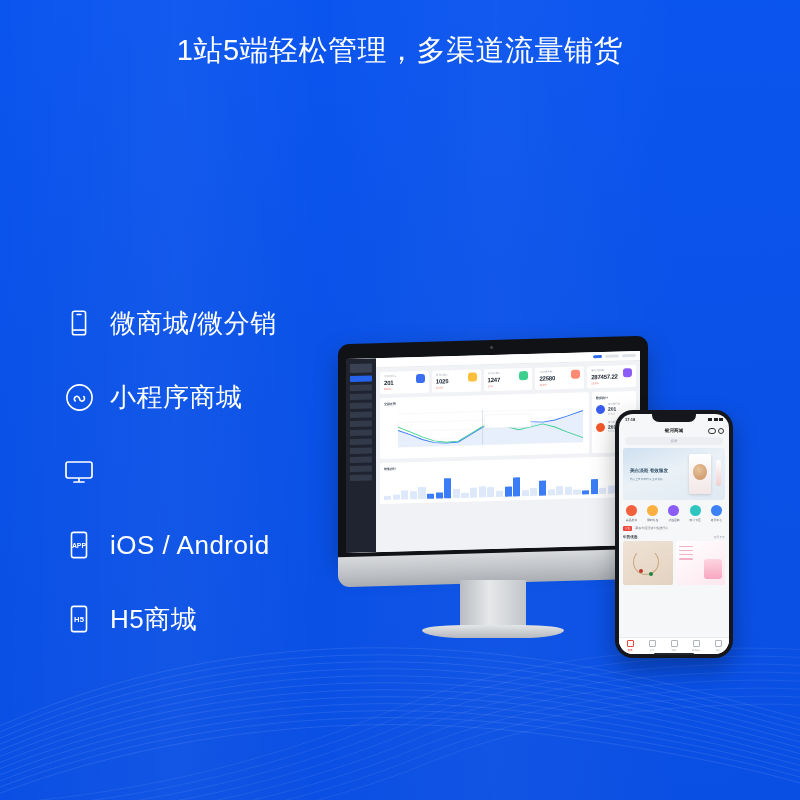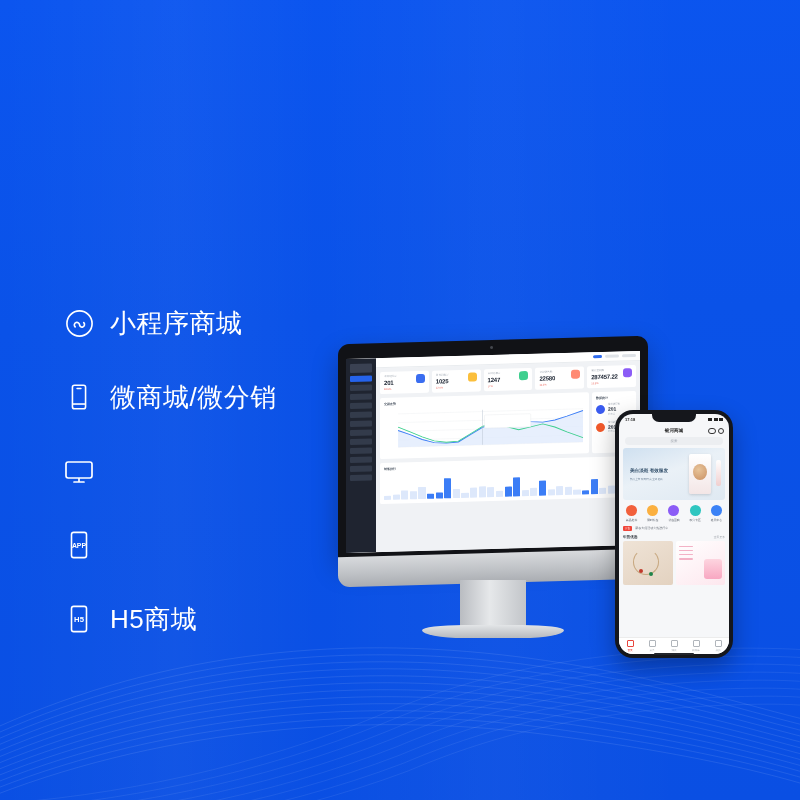--- a/index.html
+++ b/index.html
@@ -225,62 +225,64 @@
     <path d="M-20,202 C120,196 264,166 388,116 C478,78 568,56 708,50 C768,48 800,50 820,52"></path>
     <path d="M-20,208 C120,203 266,174 392,124 C482,86 572,64 712,58 C772,56 800,58 820,60"></path>
     <path d="M-20,214 C120,210 268,182 396,132 C486,94 576,72 716,66 C776,64 800,66 820,68"></path>
     <path d="M-20,220 C120,217 270,190 400,140 C490,102 580,80 720,74 C780,72 800,74 820,76"></path>
     <path d="M-20,226 C120,224 272,198 404,148 C494,110 584,88 724,82 C784,80 800,82 820,84"></path>
     <path d="M-20,232 C120,231 274,206 408,156 C498,118 588,96 728,90 C788,88 800,90 820,92"></path>
   </g>
 </svg>
 
 <div class="hero">
+  <div id="subtitle">1站5端轻松管理，多渠道流量铺货</div>
 </div>
 
 <div id="feature-list">
-
-  <div class="feature-row">
-    <span class="feature-icon">
-      <svg width="31" height="31" viewBox="0 0 32 32" fill="none" stroke="#fff" stroke-width="1.7">
-        <circle cx="16" cy="16" r="13"></circle>
-        <path d="M11.5 19.5 C10 18 10.6 15.6 12.4 15 C14.2 14.4 15.8 15.8 16 17.2 C16.2 18.8 17.6 20.2 19.4 19.6 C21.2 19 21.8 16.6 20.4 15.1" stroke-linecap="round"></path>
-      </svg>
-    </span>
-    <span class="feature-label">小程序商城</span>
-  </div>
 
   <div class="feature-row">
     <span class="feature-icon">
       <svg width="30" height="30" viewBox="0 0 32 32" fill="none" stroke="#fff" stroke-width="1.7">
         <rect x="9" y="3.5" width="14" height="25" rx="2.2"></rect>
         <line x1="14" y1="7" x2="18" y2="7" stroke-linecap="round"></line>
         <line x1="9" y1="23.5" x2="23" y2="23.5"></line>
       </svg>
     </span>
     <span class="feature-label">微商城/微分销</span>
   </div>
 
   <div class="feature-row">
     <span class="feature-icon">
+      <svg width="31" height="31" viewBox="0 0 32 32" fill="none" stroke="#fff" stroke-width="1.7">
+        <circle cx="16" cy="16" r="13"></circle>
+        <path d="M11.5 19.5 C10 18 10.6 15.6 12.4 15 C14.2 14.4 15.8 15.8 16 17.2 C16.2 18.8 17.6 20.2 19.4 19.6 C21.2 19 21.8 16.6 20.4 15.1" stroke-linecap="round"></path>
+      </svg>
+    </span>
+    <span class="feature-label">小程序商城</span>
+  </div>
+
+  <div class="feature-row">
+    <span class="feature-icon">
       <svg width="32" height="32" viewBox="0 0 32 32" fill="none" stroke="#fff" stroke-width="1.7">
         <rect x="3" y="7" width="26" height="16" rx="2.2"></rect>
         <line x1="11" y1="27" x2="21" y2="27" stroke-linecap="round"></line>
         <line x1="16" y1="23" x2="16" y2="27"></line>
       </svg>
     </span>
   </div>
 
   <div class="feature-row">
     <span class="feature-icon">
       <svg width="30" height="30" viewBox="0 0 32 32" fill="none" stroke="#fff" stroke-width="1.7">
         <rect x="8" y="2.5" width="16" height="27" rx="2.4"></rect>
         <text x="16" y="19.4" font-family="Liberation Sans, sans-serif" font-size="7.4" font-weight="bold" fill="#fff" stroke="none" text-anchor="middle">APP</text>
       </svg>
     </span>
+    <span class="feature-label">iOS / Android</span>
   </div>
 
   <div class="feature-row">
     <span class="feature-icon">
       <svg width="30" height="30" viewBox="0 0 32 32" fill="none" stroke="#fff" stroke-width="1.7">
         <rect x="8" y="2.5" width="16" height="27" rx="2.4"></rect>
         <text x="16" y="19.6" font-family="Liberation Sans, sans-serif" font-size="8.2" font-weight="bold" fill="#fff" stroke="none" text-anchor="middle">H5</text>
       </svg>
     </span>
     <span class="feature-label">H5商城</span>

